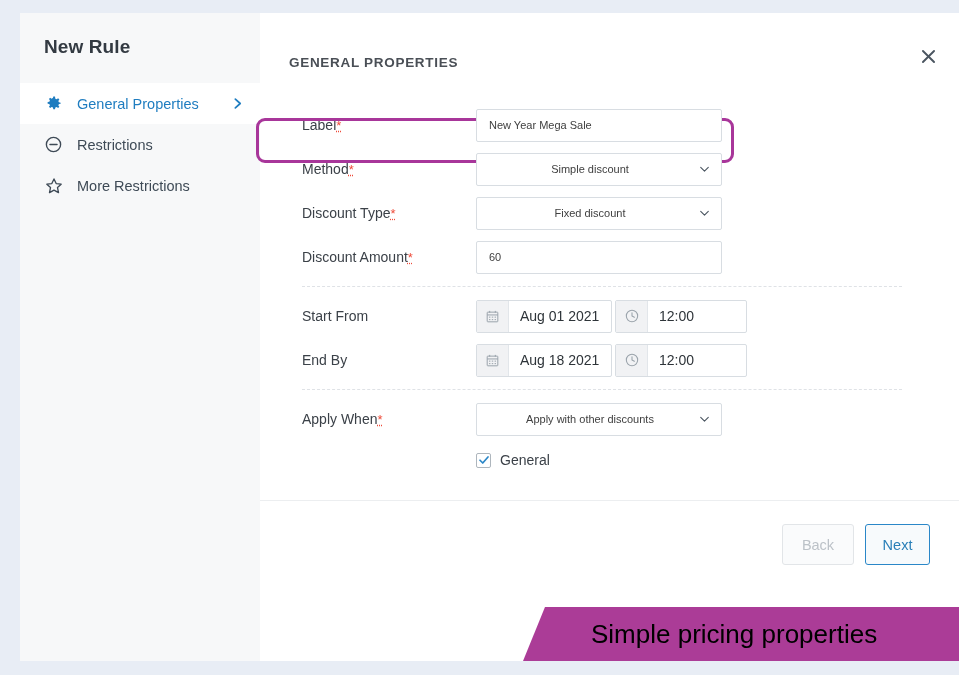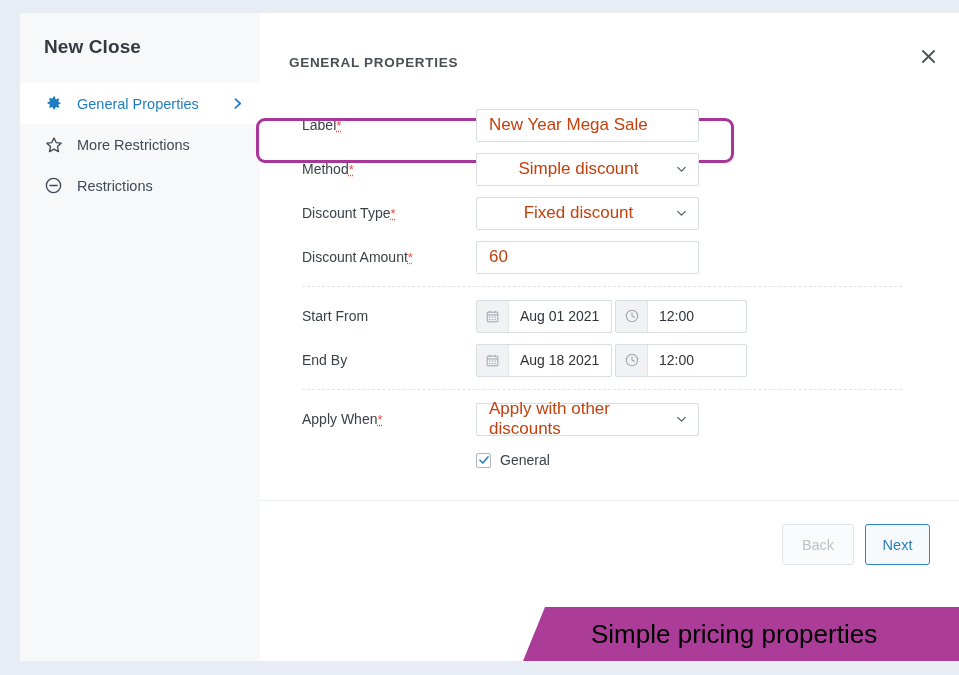--- a/index.html
+++ b/index.html
@@ -120,31 +120,31 @@
     font-size: 14px;
     color: #3b4148;
     white-space: nowrap;
   }
   .req {
     color: #ee4b3a;
     font-size: 13px;
     text-decoration: underline dotted #ee4b3a;
   }
   .field {
-    width: 223px;
+    width: 246px;
     height: 33px;
     box-sizing: border-box;
     border: 1px solid #d8dde2;
     background: #ffffff;
     border-radius: 2px;
     display: flex;
     align-items: center;
     padding: 0 12px;
-    font-size: 17px;
-    color: #c2410c;
+    font-size: 11px;
+    color: #404040;
     position: relative;
   }
   .field.select { padding-right: 30px; justify-content: center; }
   .chev {
     position: absolute;
     right: 10px;
     top: 50%;
     transform: translateY(-50%);
     display: flex;
   }
@@ -291,56 +291,56 @@
     margin-left: 68px;
     white-space: nowrap;
   }
 </style>
 </head>
 <body>
 
 <div class="dialog">
 
   <div class="sidebar">
-    <div class="sidebar-title">New Close</div>
+    <div class="sidebar-title">New Rule</div>
 
     <div class="nav">
 
       <div class="nav-item active">
         <span class="nav-icon">
           <svg width="19" height="19" viewBox="0 0 24 24" fill="#1f7dc0">
             <path d="M12 8.4a3.6 3.6 0 1 0 0 7.2 3.6 3.6 0 0 0 0-7.2zm0 5.4a1.8 1.8 0 1 1 0-3.6 1.8 1.8 0 0 1 0 3.6z"></path>
             <path d="M21 13.1v-2.2l-2.2-.4a7 7 0 0 0-.7-1.7l1.3-1.8-1.6-1.6-1.8 1.3a7 7 0 0 0-1.7-.7L13.9 3h-2.2l-.4 2.2a7 7 0 0 0-1.7.7L7.8 4.6 6.2 6.2l1.3 1.8a7 7 0 0 0-.7 1.7L4.6 10.1v2.2l2.2.4a7 7 0 0 0 .7 1.7l-1.3 1.8 1.6 1.6 1.8-1.3a7 7 0 0 0 1.7.7l.4 2.2h2.2l.4-2.2a7 7 0 0 0 1.7-.7l1.8 1.3 1.6-1.6-1.3-1.8a7 7 0 0 0 .7-1.7l2.2-.4z"></path>
           </svg>
         </span>
         <span class="nav-label">General Properties</span>
         <span class="nav-chevron">
           <svg width="13" height="13" viewBox="0 0 24 24" fill="none" stroke="#1f7dc0" stroke-width="3.2" stroke-linecap="round" stroke-linejoin="round">
             <polyline points="8 4 17 12 8 20"></polyline>
           </svg>
         </span>
       </div>
 
       <div class="nav-item">
         <span class="nav-icon">
-          <svg width="20" height="20" viewBox="0 0 24 24" fill="none" stroke="#3e4a56" stroke-width="1.6" stroke-linejoin="round">
-            <polygon points="12 3.5 14.6 9.1 20.6 9.8 16.2 13.9 17.4 19.9 12 16.9 6.6 19.9 7.8 13.9 3.4 9.8 9.4 9.1"></polygon>
-          </svg>
-        </span>
-        <span class="nav-label">More Restrictions</span>
-      </div>
-
-      <div class="nav-item">
-        <span class="nav-icon">
           <svg width="19" height="19" viewBox="0 0 24 24" fill="none" stroke="#3e4a56" stroke-width="1.7">
             <circle cx="12" cy="12" r="9"></circle>
             <line x1="7.5" y1="12" x2="16.5" y2="12" stroke-linecap="round"></line>
           </svg>
         </span>
         <span class="nav-label">Restrictions</span>
+      </div>
+
+      <div class="nav-item">
+        <span class="nav-icon">
+          <svg width="20" height="20" viewBox="0 0 24 24" fill="none" stroke="#3e4a56" stroke-width="1.6" stroke-linejoin="round">
+            <polygon points="12 3.5 14.6 9.1 20.6 9.8 16.2 13.9 17.4 19.9 12 16.9 6.6 19.9 7.8 13.9 3.4 9.8 9.4 9.1"></polygon>
+          </svg>
+        </span>
+        <span class="nav-label">More Restrictions</span>
       </div>
 
     </div>
   </div>
 
   <div class="content">
 
     <div class="section-header">GENERAL PROPERTIES</div>
 
     <div class="close-btn">

